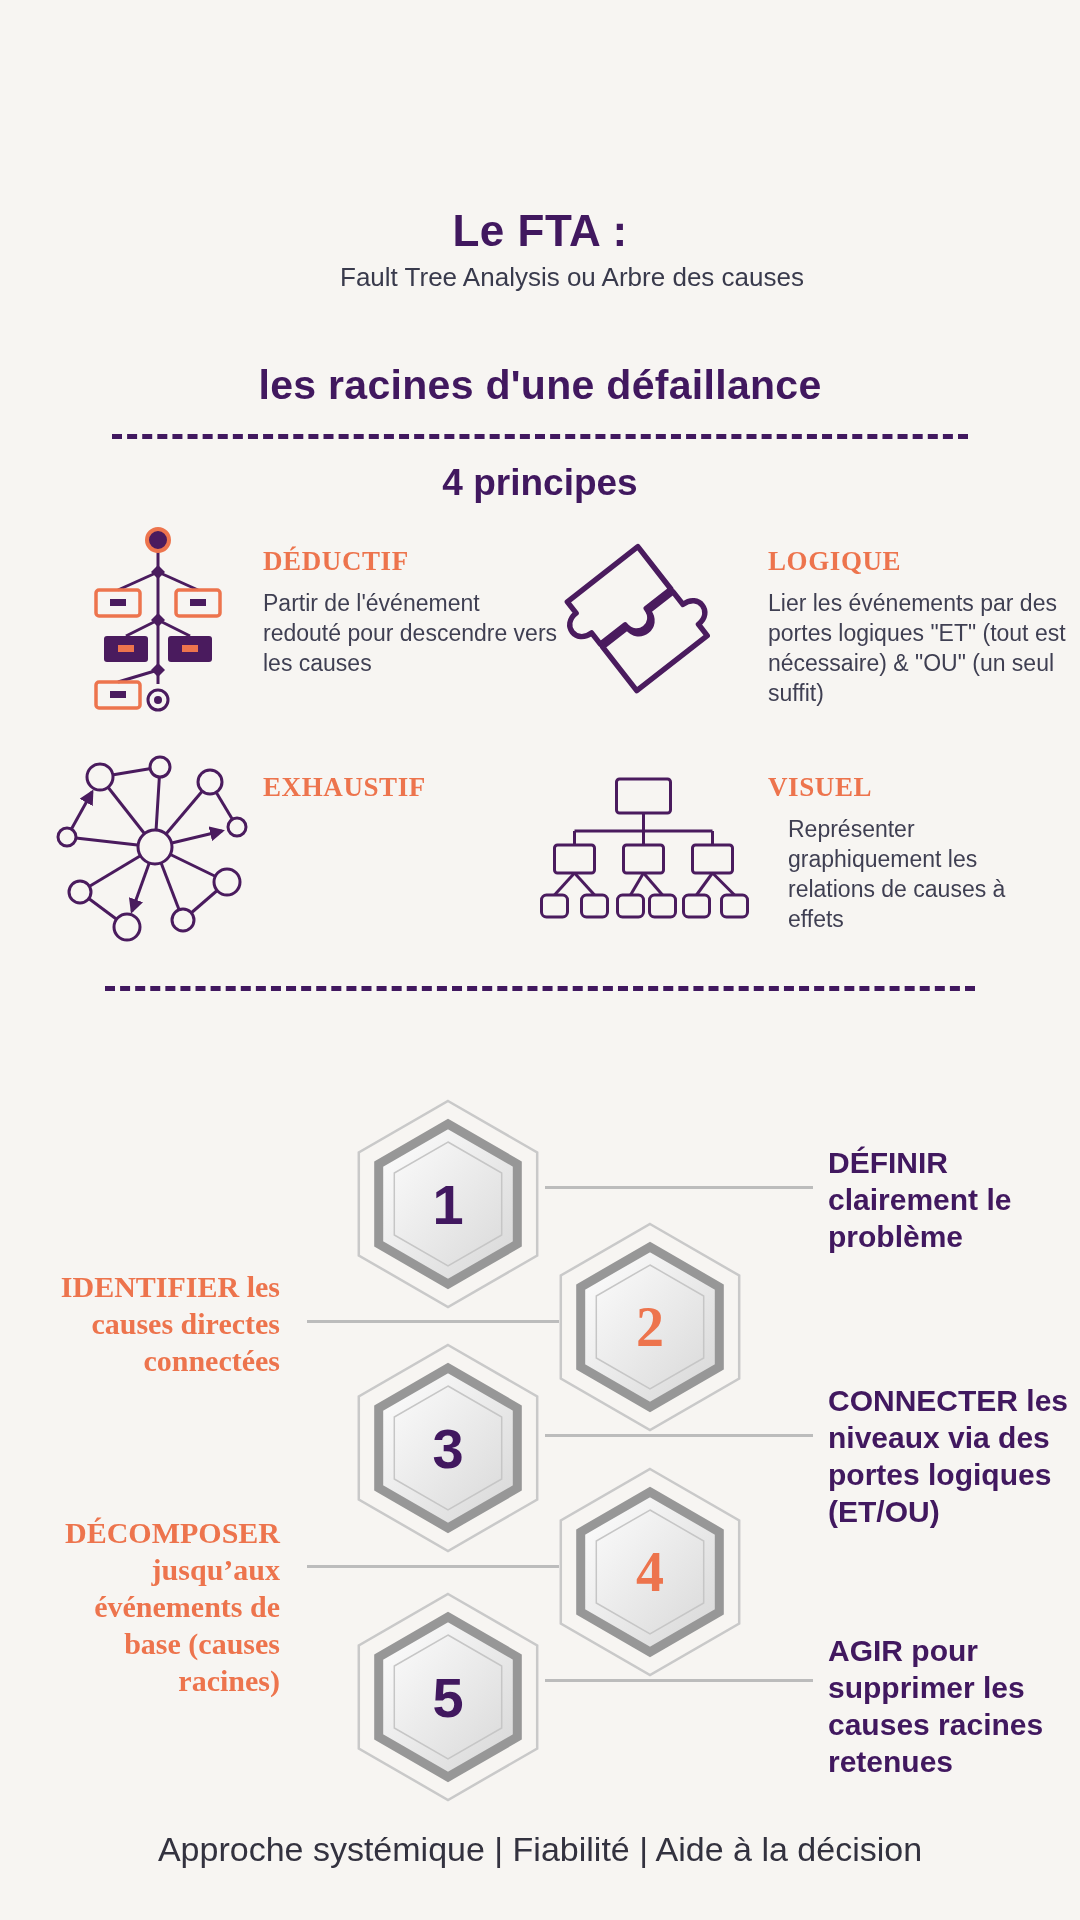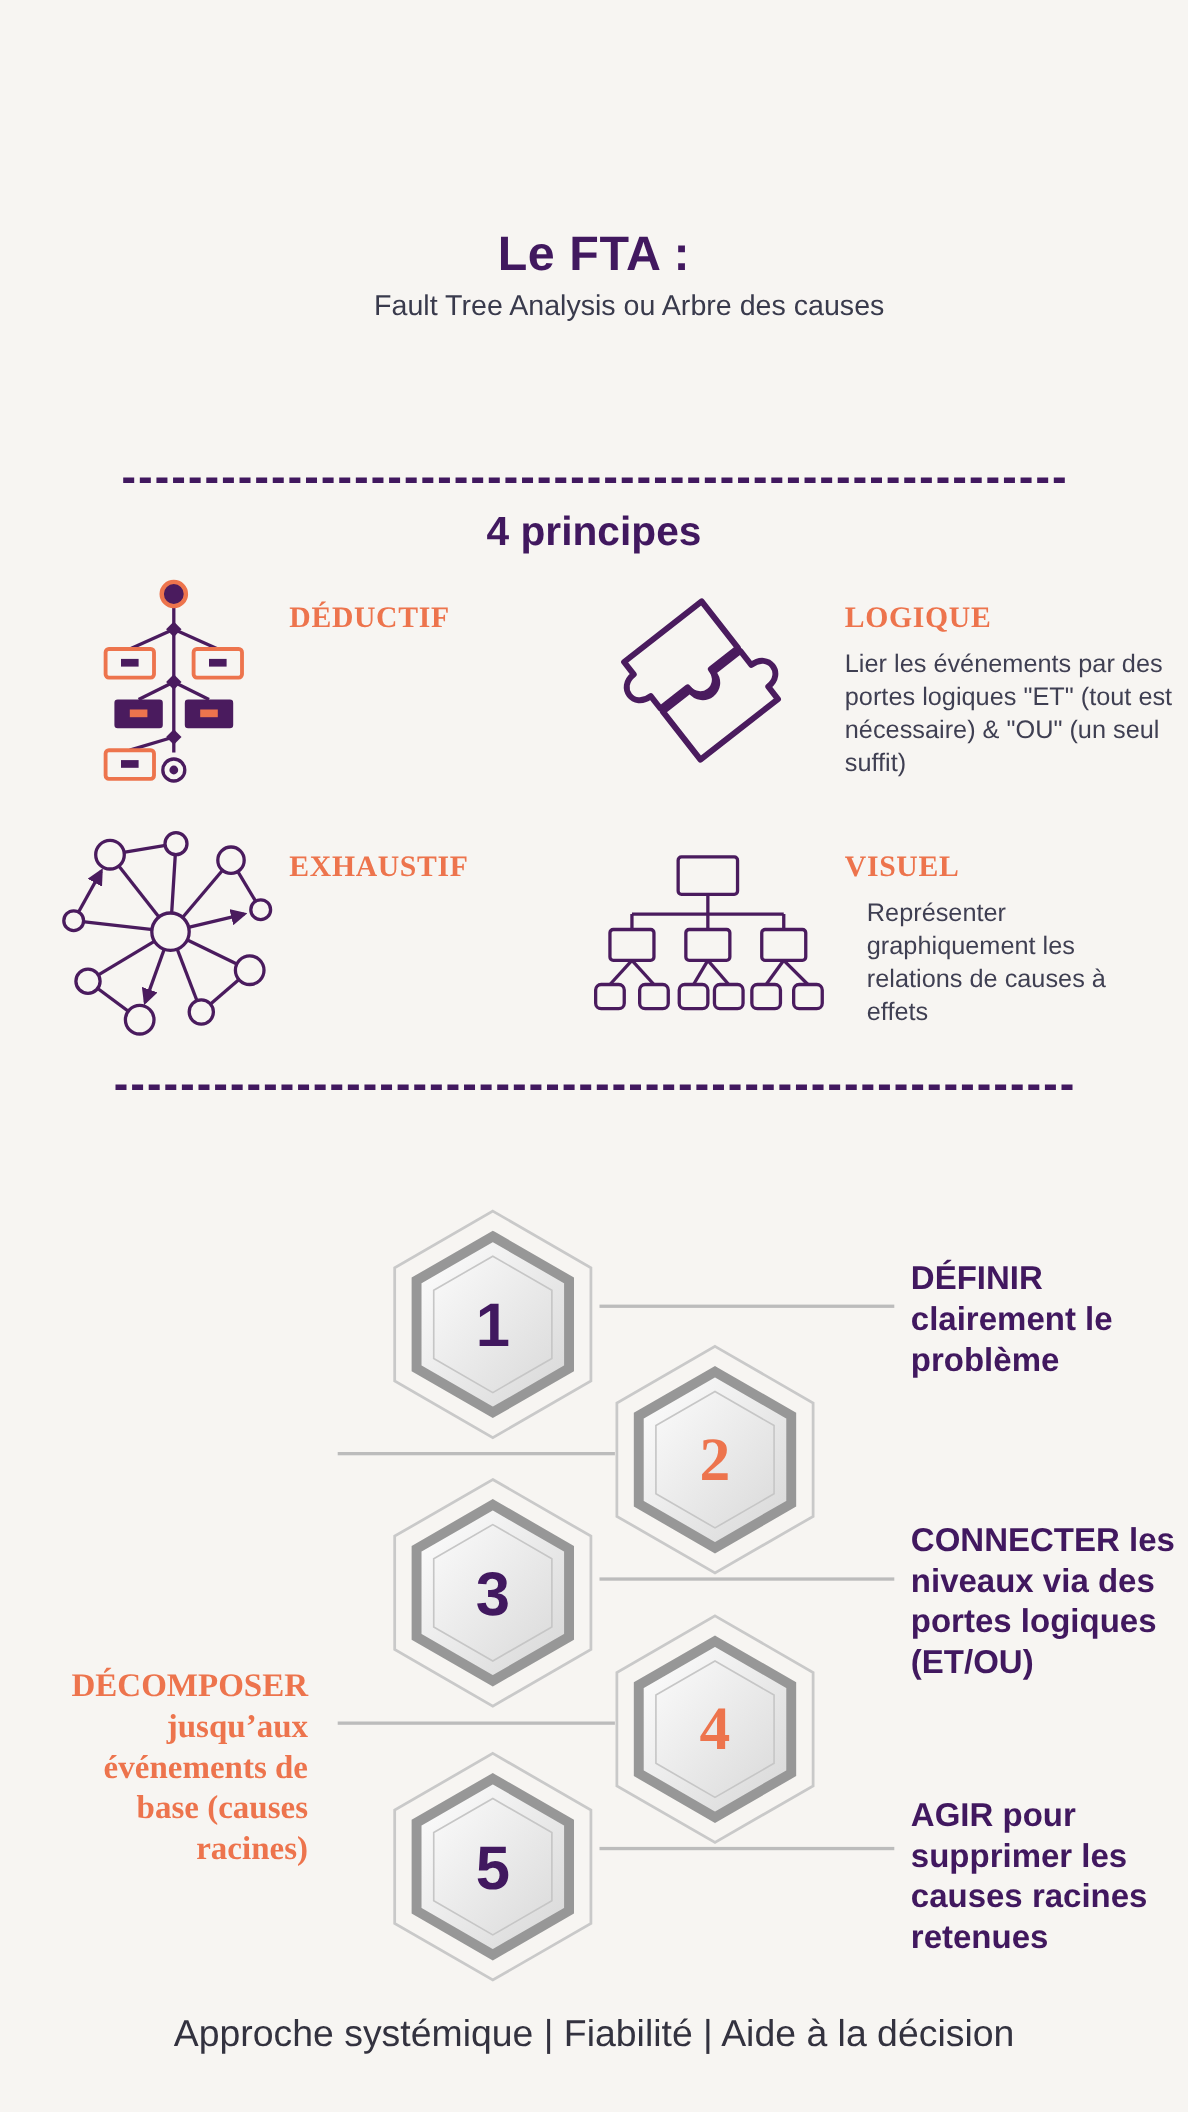--- a/index.html
+++ b/index.html
@@ -41,20 +41,21 @@
       <linearGradient id="hexGrad" x1="0" y1="0" x2="1" y2="1">
         <stop offset="0" stop-color="#ffffff"></stop>
         <stop offset="1" stop-color="#d6d6d6"></stop>
       </linearGradient>
     </defs>
   </svg>
 
 
   <div class="abs center title c-purple" style="top:206px;">Le FTA :</div>
   <div class="abs center subtitle" style="top:262px;">Fault Tree Analysis ou Arbre des causes</div>
+  <div class="abs center tagline c-purple" style="top:362px;">les racines d'une défaillance</div>
   <div class="abs divider" style="left:112px;top:434px;width:856px;"></div>
 
   <div class="abs center section-h c-purple" style="top:462px;">4 principes</div>
 
   <svg class="abs" style="left:88px;top:524px;" width="140" height="195" viewBox="0 0 140 195">
     <g stroke="#4a1b5e" stroke-width="3" fill="none">
       <line x1="70" y1="28" x2="70" y2="160"></line>
       <line x1="70" y1="48" x2="30" y2="66"></line>
       <line x1="70" y1="48" x2="110" y2="66"></line>
       <line x1="70" y1="96" x2="38" y2="112"></line>
@@ -72,20 +73,21 @@
     <rect x="16" y="112" width="44" height="26" rx="3" fill="#4a1b5e"></rect>
     <rect x="30" y="121" width="16" height="7" fill="#ed744d"></rect>
     <rect x="80" y="112" width="44" height="26" rx="3" fill="#4a1b5e"></rect>
     <rect x="94" y="121" width="16" height="7" fill="#ed744d"></rect>
     <rect x="8" y="158" width="44" height="26" rx="3" fill="none" stroke="#ed744d" stroke-width="3.5"></rect>
     <rect x="22" y="167" width="16" height="7" fill="#4a1b5e"></rect>
     <circle cx="70" cy="176" r="10" fill="none" stroke="#4a1b5e" stroke-width="3"></circle>
     <circle cx="70" cy="176" r="4" fill="#4a1b5e"></circle>
   </svg>
   <div class="abs p-title c-orange" style="left:263px;top:546px;">DÉDUCTIF</div>
+  <div class="abs p-text c-dark" style="left:263px;top:588px;width:300px;">Partir de l'événement redouté pour descendre vers les causes</div>
 
   <svg class="abs" style="left:553px;top:524px;" width="170" height="190" viewBox="0 0 190 200">
     <g transform="translate(24,26) rotate(-38 71 73)" fill="none" stroke="#4a1b5e" stroke-width="6" stroke-linejoin="round">
       <path d="M20,10 H120 V70 H85 C85,92 55,92 55,70 H20 V54 C-2,54 -2,26 20,26 Z"></path>
       <path d="M20,74 H55 C55,96 85,96 85,74 H120 V92 C142,92 142,120 120,120 V136 H20 Z"></path>
     </g>
   </svg>
   <div class="abs p-title c-orange" style="left:768px;top:546px;">LOGIQUE</div>
   <div class="abs p-text c-dark" style="left:768px;top:588px;width:305px;">Lier les événements par des portes logiques "ET" (tout est nécessaire) &amp; "OU" (un seul suffit)</div>
 
@@ -198,19 +200,20 @@
   <div class="abs hex" style="left:338px;top:1587px;">
     <svg width="220" height="220" viewBox="-110 -110 220 220">
       <polygon class="hex-outer" points="0,-103 89.2,-51.5 89.2,51.5 0,103 -89.2,51.5 -89.2,-51.5"></polygon>
       <polygon class="hex-mid" points="0,-80 69.3,-40 69.3,40 0,80 -69.3,40 -69.3,-40"></polygon>
       <polygon class="hex-inner" points="0,-62 53.7,-31 53.7,31 0,62 -53.7,31 -53.7,-31"></polygon>
     </svg>
     <span class="hex-num c-purple">5</span>
   </div>
 
   <div class="abs step-label right-label c-purple" style="left:828px;top:1144px;">DÉFINIR clairement le problème</div>
+  <div class="abs step-label left-label c-orange" style="left:40px;top:1268px;">IDENTIFIER les causes directes connectées</div>
   <div class="abs step-label right-label c-purple" style="left:828px;top:1382px;">CONNECTER les niveaux via des portes logiques (ET/OU)</div>
   <div class="abs step-label left-label c-orange" style="left:40px;top:1514px;">DÉCOMPOSER jusqu’aux événements de base (causes racines)</div>
   <div class="abs step-label right-label c-purple" style="left:828px;top:1632px;">AGIR pour supprimer les causes racines retenues</div>
 
   <div class="abs center footer" style="top:1830px;">Approche systémique | Fiabilité | Aide à la décision</div>
 
 </div>
 
 </body></html>

